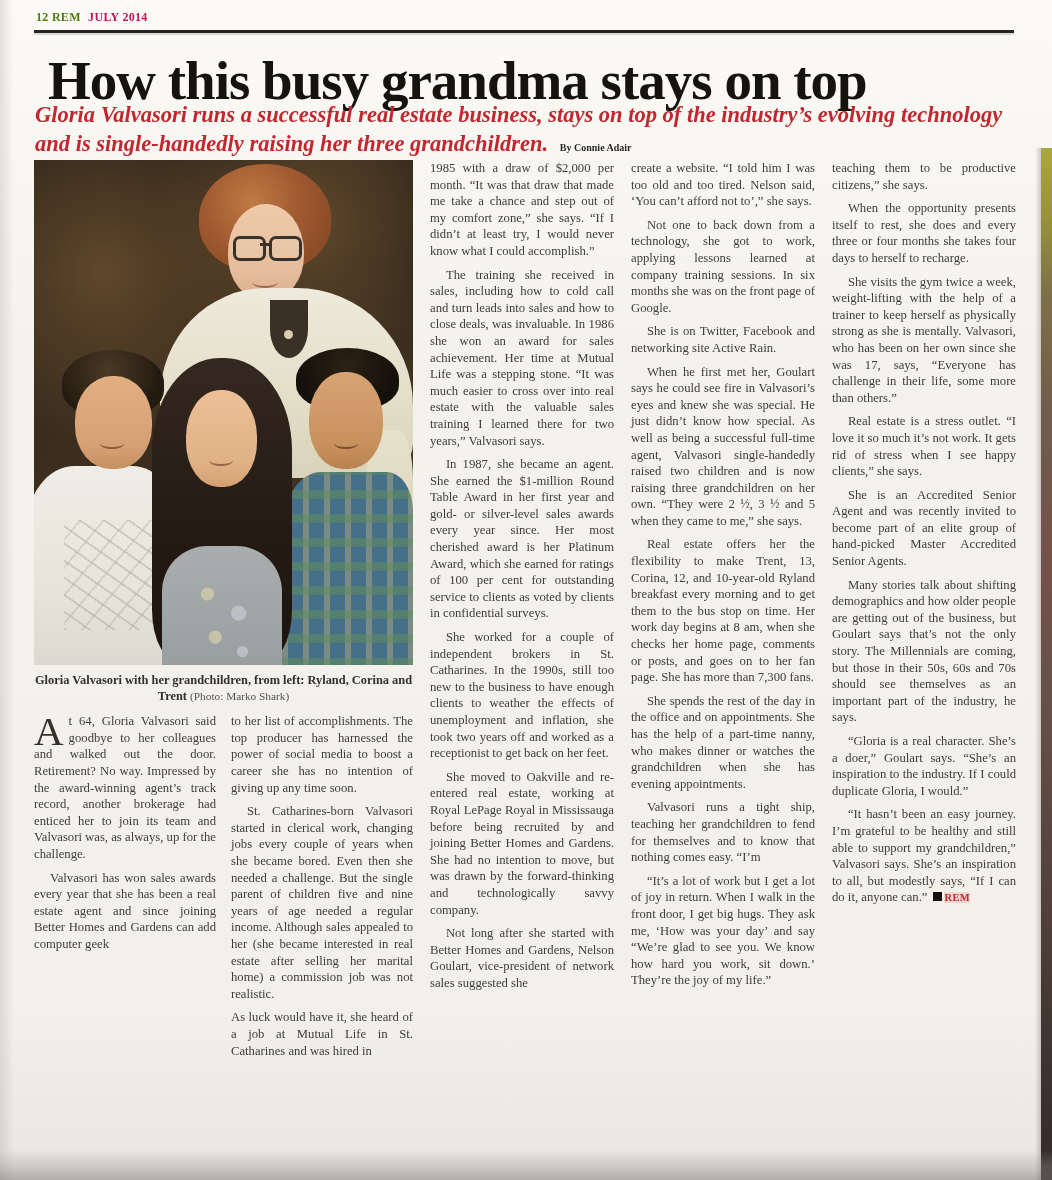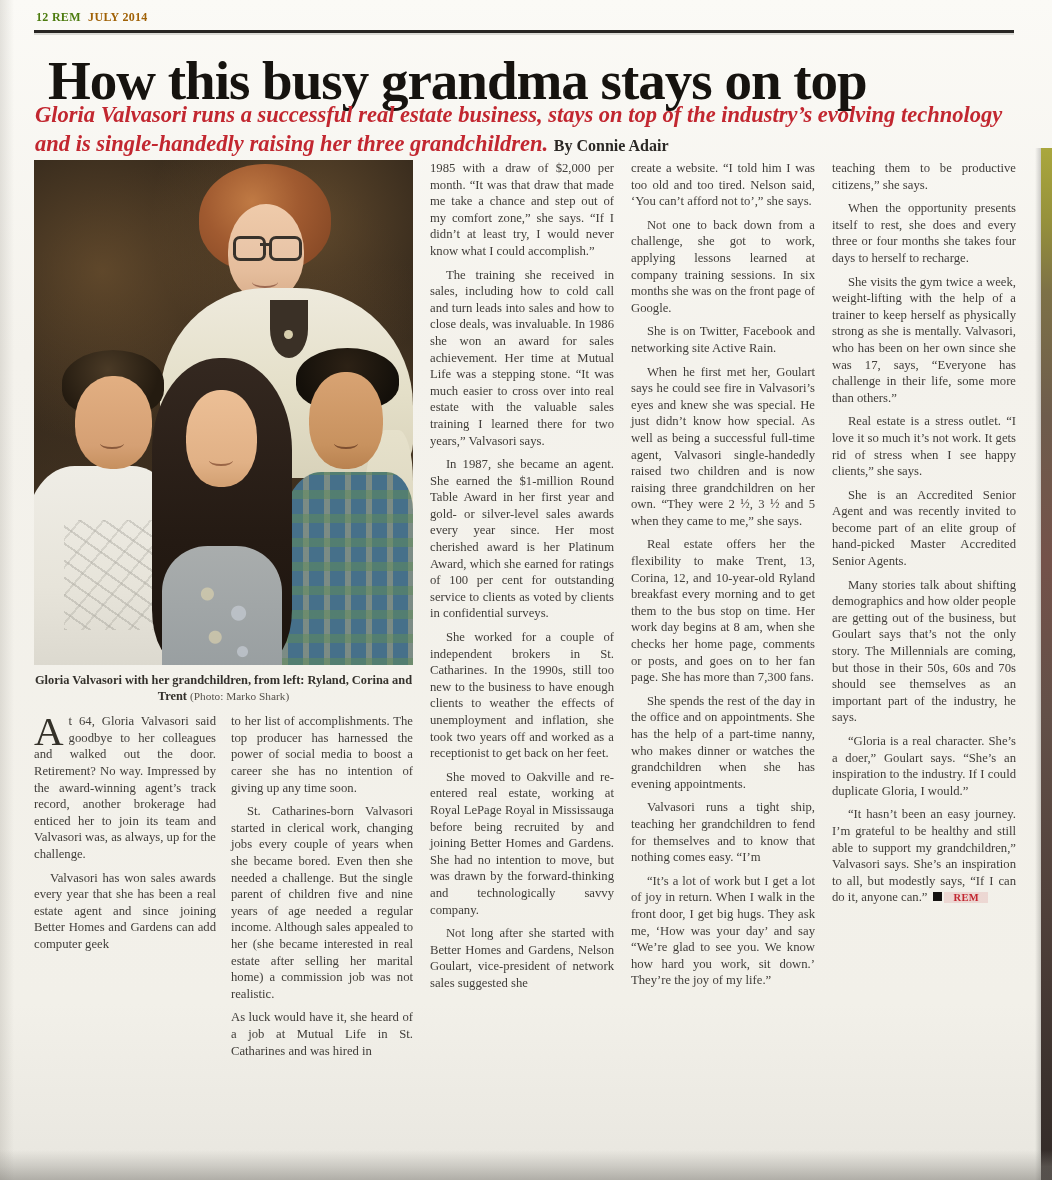--- a/index.html
+++ b/index.html
@@ -13,50 +13,50 @@
     background:linear-gradient(90deg,rgba(120,115,105,.18),rgba(120,115,105,0));}
   .bottom-band{position:absolute;left:0;right:0;bottom:0;height:30px;
     background:linear-gradient(180deg,rgba(150,148,142,0) 0%,rgba(150,148,142,.35) 55%,rgba(120,118,112,.5) 100%);}
   .right-strip{position:absolute;right:0;top:148px;bottom:0;width:11px;
     background:linear-gradient(180deg,#aaa73d 0%,#96913b 7%,#7d7147 14%,#6e5c4c 26%,#74524a 40%,#635048 55%,#52423c 72%,#3c322e 90%,#332b28 100%);}
   .right-shadow{position:absolute;right:11px;top:148px;bottom:0;width:6px;
     background:linear-gradient(90deg,rgba(0,0,0,0),rgba(0,0,0,.18));}
 
   .hdr{position:absolute;left:36px;top:10px;font-size:12px;font-weight:bold;letter-spacing:.3px;}
   .hdr .folio{color:#4d7c0f;}
-  .hdr .date{color:#a16207;margin-left:4px;}
+  .hdr .date{color:#be185d;margin-left:4px;}
   .rule{position:absolute;left:34px;top:30px;width:980px;height:3px;background:#272523;
     box-shadow:0 2px 0 rgba(39,37,35,.15);}
 
   h1.headline{position:absolute;left:32px;top:36px;width:990px;margin:16px;
     font-size:55px;font-weight:700;color:#16130f;letter-spacing:-1px;line-height:1.05;
     font-family:"Liberation Serif","DejaVu Serif",serif;}
   .deck{position:absolute;left:35px;top:101px;width:988px;margin:0;
     font-size:22.5px;line-height:1.28;font-style:italic;font-weight:700;color:#c22730;}
-  .deck .byline{font-style:normal;font-weight:700;font-size:16px;color:#2b2825;}
+  .deck .byline{font-style:normal;font-weight:700;font-size:10px;color:#2b2825;margin-left:6px;}
 
   .content{position:absolute;left:34px;top:160px;width:986px;display:flex;gap:17px;}
   .col{width:184px;flex:0 0 184px;}
   .left-block{width:379px;flex:0 0 379px;}
 
   .col p, .subcols p{
     margin:0 0 7px 0;font-size:12.7px;line-height:16.6px;text-align:justify;
     text-indent:1.25em;color:#403d39;}
   .col p.noind, .subcols p.noind{text-indent:0;}
   .dropcap{float:left;font-size:41px;line-height:30px;padding:3px 5px 0 0;color:#343129;}
 
   .subcols{display:flex;gap:15px;margin-top:9px;}
   .subcols .scol{flex:1;}
 
   .caption{margin:7px 0 0 0;font-size:12.4px;line-height:1.3;font-weight:700;color:#33302b;text-align:center;}
   .caption .credit{font-weight:400;font-size:11.3px;color:#56524b;}
 
   .endsq{display:inline-block;width:9px;height:9px;background:#141210;margin:0 2px 0 6px;}
   .endrem{color:#c22730;font-weight:700;font-size:10.5px;letter-spacing:.4px;
-    background:rgba(194,39,48,.12);padding:0 9px;}
+    background:rgba(194,39,48,.12);padding:0 0;}
 
   
   figure.photo{margin:0;position:relative;width:379px;height:505px;overflow:hidden;
     background:
       radial-gradient(circle at 18% 22%, rgba(110,82,48,.75) 0%, rgba(110,82,48,0) 34%),
       radial-gradient(circle at 72% 12%, rgba(128,96,56,.6) 0%, rgba(128,96,56,0) 30%),
       radial-gradient(circle at 90% 55%, rgba(96,72,44,.55) 0%, rgba(96,72,44,0) 40%),
       radial-gradient(circle at 8% 70%, rgba(80,60,38,.5) 0%, rgba(80,60,38,0) 45%),
       radial-gradient(circle at 50% 40%, rgba(70,52,32,.5) 0%, rgba(70,52,32,0) 60%),
       #2f251a;}
@@ -177,21 +177,21 @@
     <p class="noind">1985 with a draw of $2,000 per month. “It was that draw that made me take a chance and step out of my comfort zone,” she says. “If I didn’t at least try, I would never know what I could accomplish.”</p>
     <p>The training she received in sales, including how to cold call and turn leads into sales and how to close deals, was invaluable. In 1986 she won an award for sales achievement. Her time at Mutual Life was a stepping stone. “It was much easier to cross over into real estate with the valuable sales training I learned there for two years,” Valvasori says.</p>
     <p>In 1987, she became an agent. She earned the $1-million Round Table Award in her first year and gold- or silver-level sales awards every year since. Her most cherished award is her Platinum Award, which she earned for ratings of 100 per cent for outstanding service to clients as voted by clients in confidential surveys.</p>
     <p>She worked for a couple of independent brokers in St. Catharines. In the 1990s, still too new to the business to have enough clients to weather the effects of unemployment and inflation, she took two years off and worked as a receptionist to get back on her feet.</p>
     <p>She moved to Oakville and re-entered real estate, working at Royal LePage Royal in Mississauga before being recruited by and joining Better Homes and Gardens. She had no intention to move, but was drawn by the forward-thinking and technologically savvy company.</p>
     <p>Not long after she started with Better Homes and Gardens, Nelson Goulart, vice-president of network sales suggested she</p>
   </div>
 
   <div class="col">
     <p class="noind">create a website. “I told him I was too old and too tired. Nelson said, ‘You can’t afford not to’,” she says.</p>
-    <p>Not one to back down from a challenge, she got to work, applying lessons learned at company training sessions. In six months she was on the front page of Google.</p>
+    <p>Not one to back down from a technology, she got to work, applying lessons learned at company training sessions. In six months she was on the front page of Google.</p>
     <p>She is on Twitter, Facebook and networking site Active Rain.</p>
     <p>When he first met her, Goulart says he could see fire in Valvasori’s eyes and knew she was special. He just didn’t know how special. As well as being a successful full-time agent, Valvasori single-handedly raised two children and is now raising three grandchildren on her own. “They were 2 ½, 3 ½ and 5 when they came to me,” she says.</p>
     <p>Real estate offers her the flexibility to make Trent, 13, Corina, 12, and 10-year-old Ryland breakfast every morning and to get them to the bus stop on time. Her work day begins at 8 am, when she checks her home page, comments or posts, and goes on to her fan page. She has more than 7,300 fans.</p>
     <p>She spends the rest of the day in the office and on appointments. She has the help of a part-time nanny, who makes dinner or watches the grandchildren when she has evening appointments.</p>
     <p>Valvasori runs a tight ship, teaching her grandchildren to fend for themselves and to know that nothing comes easy. “I’m</p>
     <p>“It’s a lot of work but I get a lot of joy in return. When I walk in the front door, I get big hugs. They ask me, ‘How was your day’ and say “We’re glad to see you. We know how hard you work, sit down.’ They’re the joy of my life.”</p>
   </div>
 
   <div class="col">
     <p class="noind">teaching them to be productive citizens,” she says.</p>

